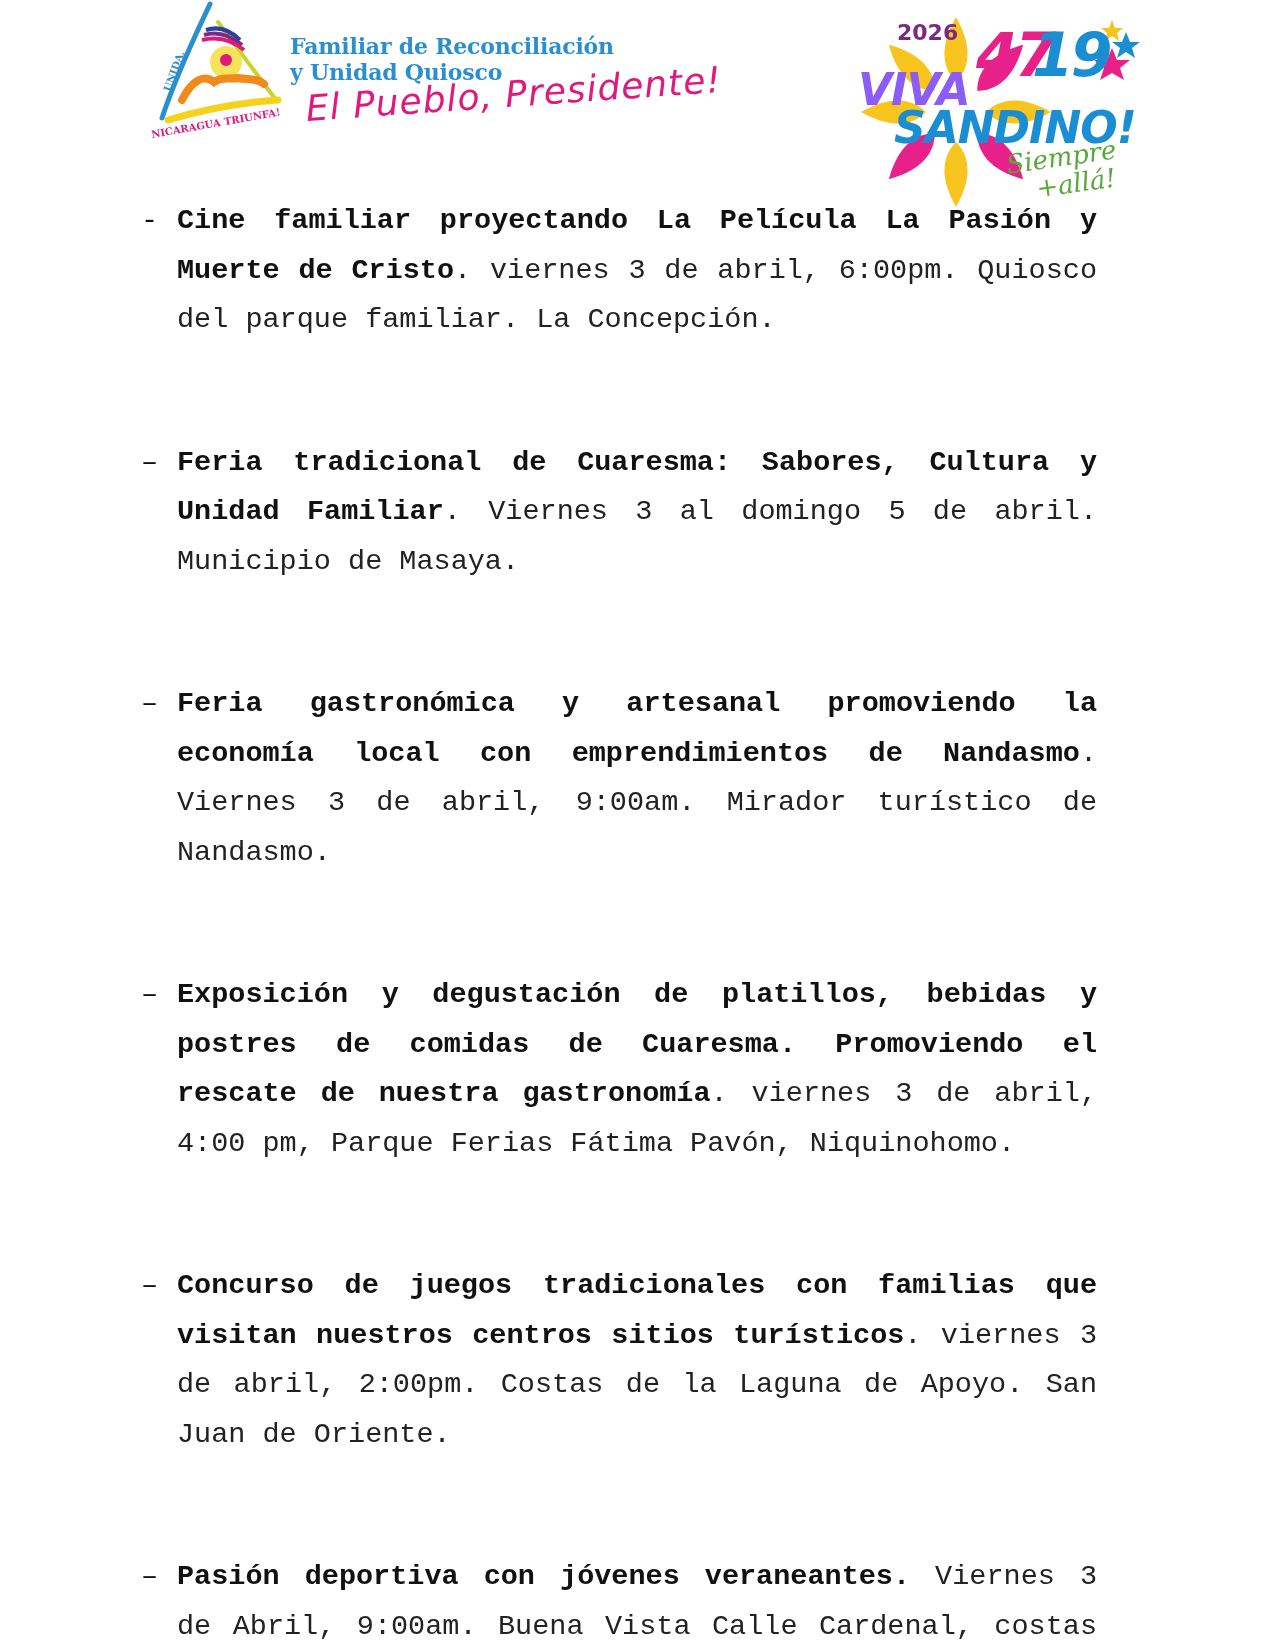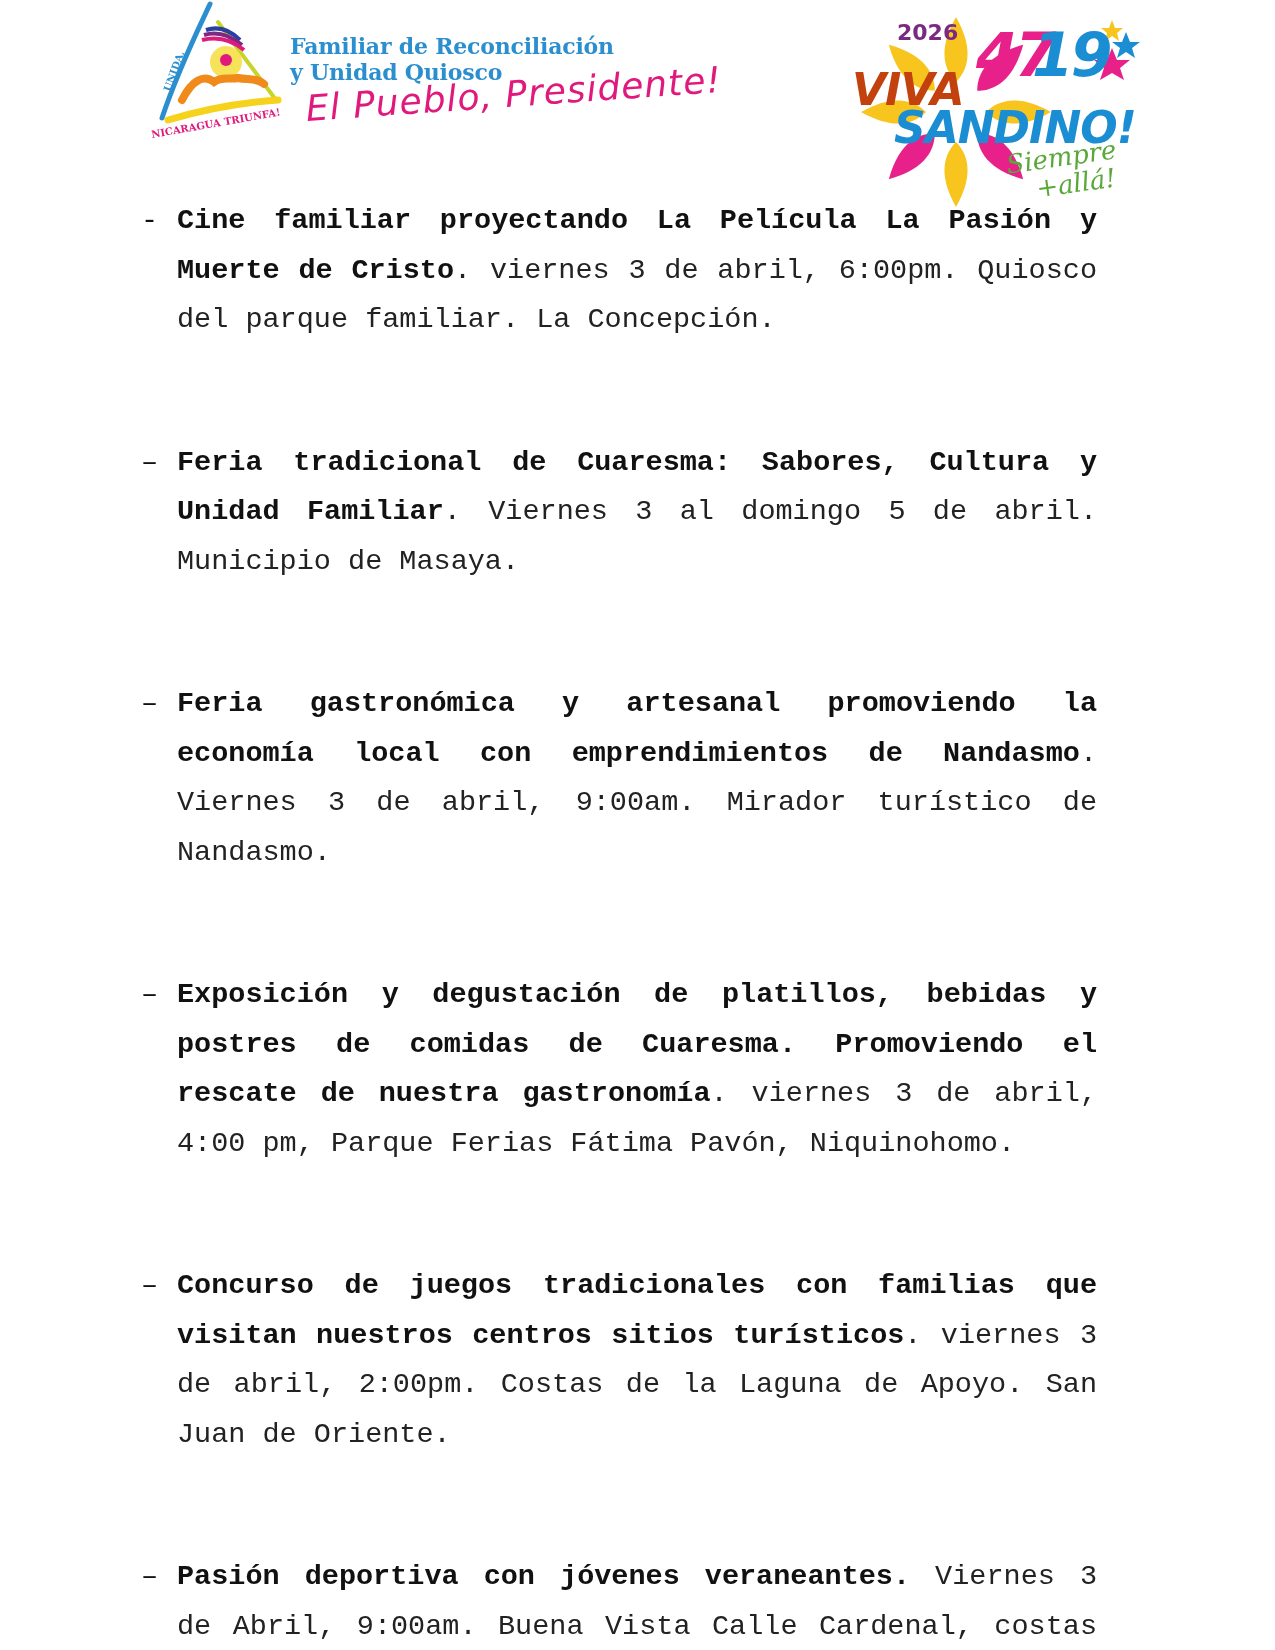--- a/index.html
+++ b/index.html
@@ -11,21 +11,21 @@
   .gov-logo { position: absolute; left: 148px; top: 0; width: 540px; height: 150px; }
   .gov-emblem { position: absolute; left: 0; top: 0; width: 150px; height: 150px; }
   .gov-title { position: absolute; left: 142px; top: 33px; font-family: "DejaVu Serif", "Liberation Serif", serif; font-weight: bold; font-size: 22px; line-height: 26px; color: #2b8fcf; letter-spacing: -0.2px; white-space: nowrap; }
   .gov-slogan { position: absolute; left: 158px; top: 88px; font-family: "DejaVu Sans", sans-serif; font-style: italic; font-size: 36px; color: #e0197d; letter-spacing: 1px; white-space: nowrap; transform: rotate(-4deg); transform-origin: left center; }
 
   
   .sandino-logo { position: absolute; left: 846px; top: 2px; width: 300px; height: 205px; }
   .sandino-year { position: absolute; left: 18px; top: 18px; font-family: "DejaVu Sans", sans-serif; font-weight: bold; font-size: 22px; color: #7b2a82; margin-left: 33px; }
   .sandino-47 { position: absolute; left: 130px; top: -2px; font-family: "DejaVu Sans", sans-serif; font-weight: bold; font-style: italic; font-size: 60px; color: #e8218a; letter-spacing: -3px; margin-top: 20px; }
   .sandino-19 { position: absolute; left: 186px; top: 18px; font-family: "DejaVu Sans", sans-serif; font-weight: bold; font-style: italic; font-size: 60px; color: #1b8ed3; letter-spacing: -3px; }
-  .sandino-viva { position: absolute; left: 6px; top: 62px; font-family: "DejaVu Sans", sans-serif; font-weight: bold; font-style: italic; font-size: 44px; color: #c2410c; letter-spacing: -1px; }
+  .sandino-viva { position: absolute; left: 12px; top: 62px; font-family: "DejaVu Sans", sans-serif; font-weight: bold; font-style: italic; font-size: 44px; color: #8b5cf6; letter-spacing: -1px; }
   .sandino-name { position: absolute; left: 48px; top: 100px; font-family: "DejaVu Sans", sans-serif; font-weight: bold; font-style: italic; font-size: 44px; color: #1b8ed3; letter-spacing: -1px; }
   .sandino-tag1 { position: absolute; left: 160px; top: 140px; font-family: "DejaVu Serif", serif; font-style: italic; font-size: 26px; color: #5aa83a; transform: rotate(-8deg); }
   .sandino-tag2 { position: absolute; left: 190px; top: 166px; font-family: "DejaVu Serif", serif; font-style: italic; font-size: 26px; color: #5aa83a; transform: rotate(-8deg); }
 
   
   .events { position: absolute; left: 0; top: 196px; width: 1275px; }
   .event { position: relative; margin-left: 177px; width: 920px; font-size: 28.5px; line-height: 49.5px; text-align: justify; margin-bottom: 93px; }
   .event .dash { position: absolute; left: -36px; top: 0; font-weight: normal; }
   .event .title { font-weight: bold; font-family: Liberation Mono, monospace; }
   .event .details { font-weight: normal; color: #222; }

